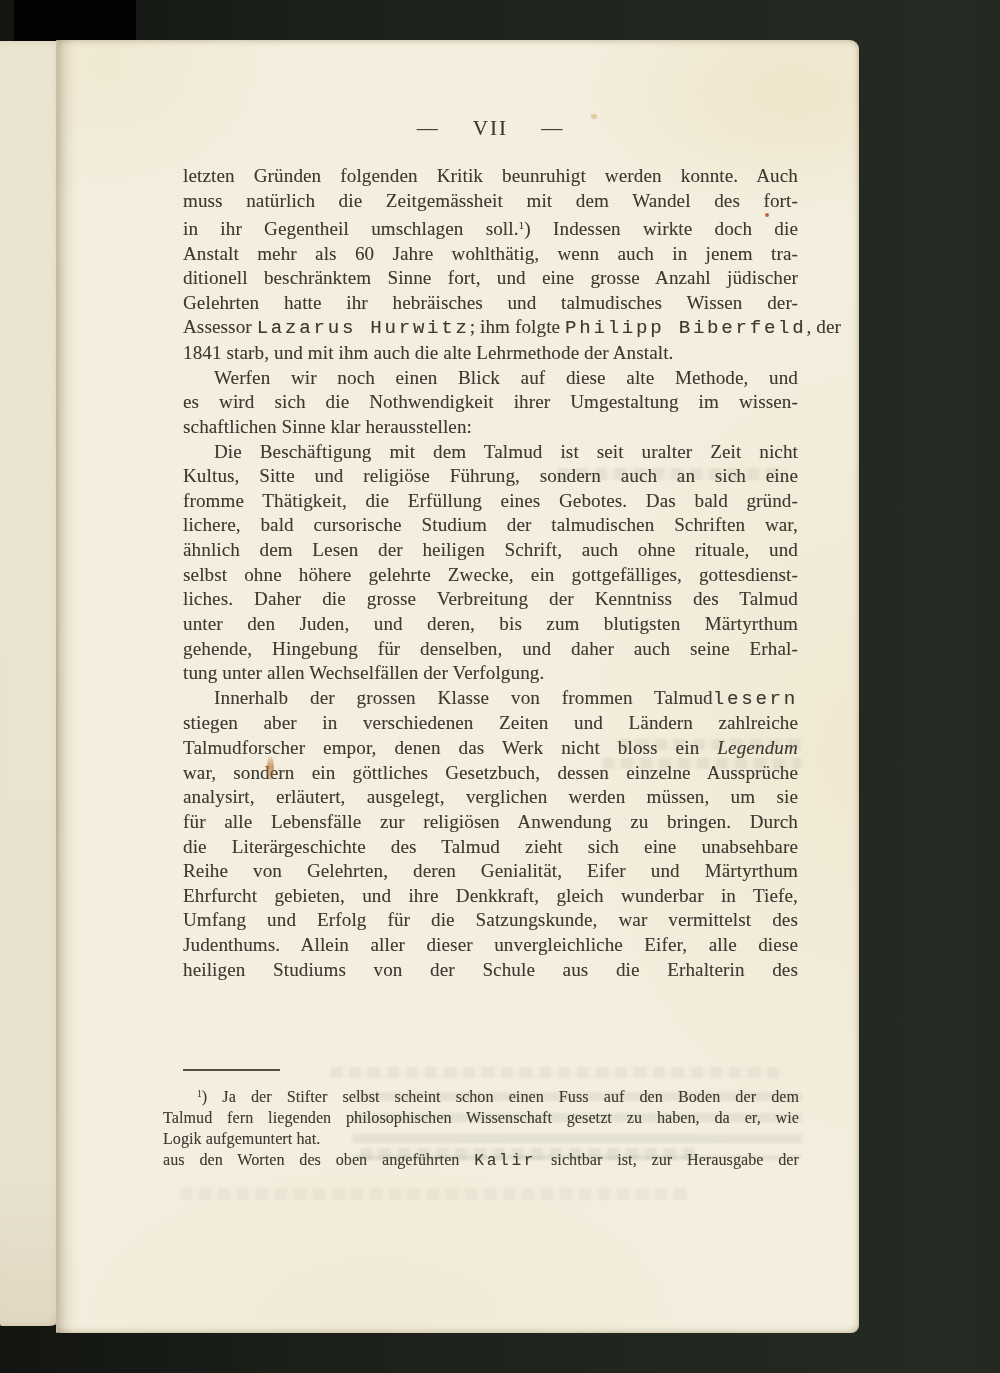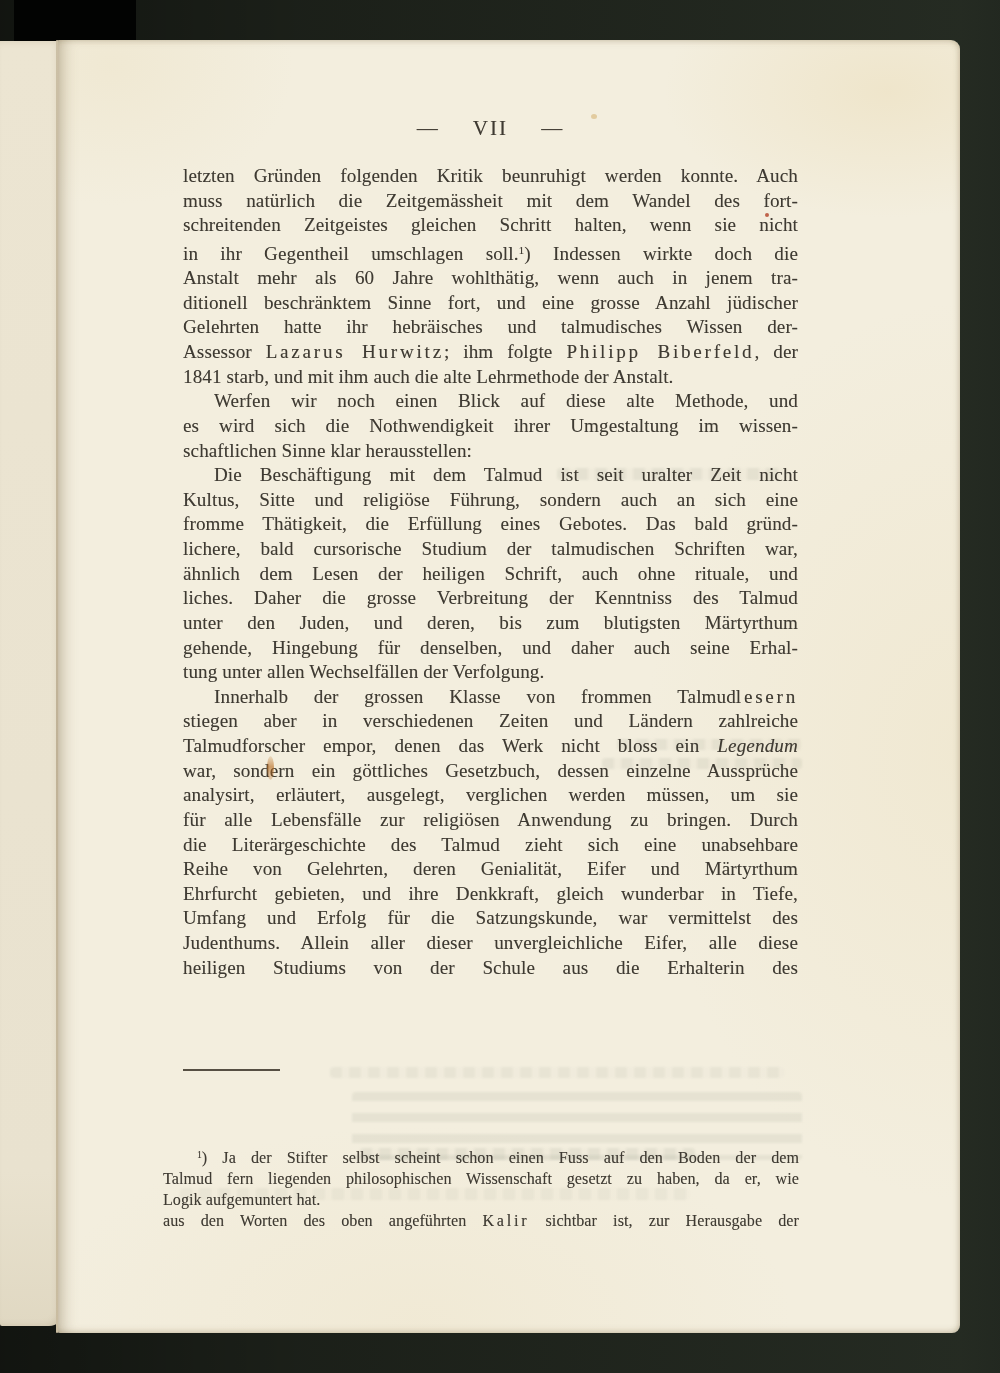--- a/index.html
+++ b/index.html
@@ -25,21 +25,21 @@
   .black-patch{
     position:absolute;left:14px;top:0;width:122px;height:42px;background:#020302;
   }
   .under-page{
     position:absolute;left:0;top:41px;width:63px;height:1285px;
     background:linear-gradient(180deg,#ece5d2 0%,#e9e2cf 88%,#e0d8c2 100%);
     border-radius:0 0 14px 2px;
     box-shadow:inset -5px 0 7px rgba(140,120,88,.22);
   }
   .page{
-    position:absolute;left:57px;top:40px;width:903px;height:1293px;
+    position:absolute;left:57px;top:40px;width:802px;height:1293px;
     background:
       radial-gradient(ellipse 320px 180px at 92% 4%, rgba(232,215,172,.38), transparent 70%),
       radial-gradient(ellipse 420px 600px at 100% 55%, rgba(233,219,182,.30), transparent 75%),
       radial-gradient(ellipse 500px 260px at 40% 99%, rgba(234,222,190,.28), transparent 75%),
       radial-gradient(ellipse 260px 200px at 6% 2%, rgba(230,216,178,.25), transparent 70%),
       var(--paper);
     border-radius:2px 9px 8px 3px;
     box-shadow:
       inset 13px 0 16px -9px rgba(110,90,55,.42),
       inset -3px 0 6px -2px rgba(150,135,100,.38),
@@ -59,29 +59,29 @@
   .main{
     position:absolute;left:126px;top:124px;width:615px;
     font-size:19px;line-height:24.62px;color:var(--ink);
     letter-spacing:.15px;
   }
   .fn-rule{
     position:absolute;left:126px;top:1029px;width:97px;height:2px;
     background:#564f43;
   }
   .fn{
-    position:absolute;left:106px;top:1104px;width:636px;
+    position:absolute;left:106px;top:1043px;width:636px;
     font-size:16px;line-height:21px;color:var(--ink);
     letter-spacing:.1px;
   }
   .tline{white-space:nowrap;text-align:justify;text-align-last:justify;}
   .tline.pend{text-align-last:left;}
   .main .indent{text-indent:31px;}
   .fn .indent{text-indent:34px;}
-  .seg-sp{letter-spacing:2.8px;}
+  .seg-sp{letter-spacing:2.8px;font-family:Liberation Mono, monospace;}
   .seg-it{font-style:italic;letter-spacing:.2px;}
   .seg-sup{font-size:.6em;vertical-align:.5em;letter-spacing:0;}
   .main,.fn,.header{text-shadow:.25px .25px 0 rgba(62,58,50,.35);}
 
   
   .stain-smudge{
     position:absolute;left:210px;top:716px;width:7px;height:24px;
     background:linear-gradient(180deg,rgba(196,122,42,.15),rgba(184,106,30,.62) 45%,rgba(184,106,30,.22));
     border-radius:50%;filter:blur(.7px);
   }
@@ -127,35 +127,35 @@
     <div class="ghost g3"></div>
     <div class="ghost g4"></div>
     <div class="ghost g5"></div>
     <div class="ghost g6"></div>
 
     <div class="header">— VII —</div>
 
     <div class="main" id="text-block">
         <div class="tline"><span>letzten Gründen folgenden Kritik beunruhigt werden konnte. Auch</span></div>
         <div class="tline"><span>muss natürlich die Zeitgemässheit mit dem Wandel des fort-</span></div>
-        <div class="tline"><span>schreitenden Zeitgeistes gleichen Schritt halten, wenn sie nicht</span></div>
         <div class="tline"><span>in ihr Gegentheil umschlagen soll.</span><span class="seg-sup">1</span><span>) Indessen wirkte doch die</span></div>
         <div class="tline"><span>Anstalt mehr als 60 Jahre wohlthätig, wenn auch in jenem tra-</span></div>
         <div class="tline"><span>ditionell beschränktem Sinne fort, und eine grosse Anzahl jüdischer</span></div>
         <div class="tline"><span>Gelehrten hatte ihr hebräisches und talmudisches Wissen der-</span></div>
         <div class="tline"><span>Assessor </span><span class="seg-sp">Lazarus Hurwitz</span><span>; ihm folgte </span><span class="seg-sp">Philipp Biberfeld</span><span>, der</span></div>
         <div class="tline pend"><span>1841 starb, und mit ihm auch die alte Lehrmethode der Anstalt.</span></div>
         <div class="tline indent"><span>Werfen wir noch einen Blick auf diese alte Methode, und</span></div>
         <div class="tline"><span>es wird sich die Nothwendigkeit ihrer Umgestaltung im wissen-</span></div>
         <div class="tline pend"><span>schaftlichen Sinne klar herausstellen:</span></div>
         <div class="tline indent"><span>Die Beschäftigung mit dem Talmud ist seit uralter Zeit nicht</span></div>
         <div class="tline"><span>Kultus, Sitte und religiöse Führung, sondern auch an sich eine</span></div>
         <div class="tline"><span>fromme Thätigkeit, die Erfüllung eines Gebotes. Das bald gründ-</span></div>
         <div class="tline"><span>lichere, bald cursorische Studium der talmudischen Schriften war,</span></div>
         <div class="tline"><span>ähnlich dem Lesen der heiligen Schrift, auch ohne rituale, und</span></div>
+        <div class="tline"><span>selbst ohne höhere gelehrte Zwecke, ein gottgefälliges, gottesdienst-</span></div>
         <div class="tline"><span>liches. Daher die grosse Verbreitung der Kenntniss des Talmud</span></div>
         <div class="tline"><span>unter den Juden, und deren, bis zum blutigsten Märtyrthum</span></div>
         <div class="tline"><span>gehende, Hingebung für denselben, und daher auch seine Erhal-</span></div>
         <div class="tline pend"><span>tung unter allen Wechselfällen der Verfolgung.</span></div>
         <div class="tline indent"><span>Innerhalb der grossen Klasse von frommen Talmud</span><span class="seg-sp">lesern</span></div>
         <div class="tline"><span>stiegen aber in verschiedenen Zeiten und Ländern zahlreiche</span></div>
         <div class="tline"><span>Talmudforscher empor, denen das Werk nicht bloss ein </span><span class="seg-it">Legendum</span></div>
         <div class="tline"><span>war, sondern ein göttliches Gesetzbuch, dessen einzelne Aussprüche</span></div>
         <div class="tline"><span>analysirt, erläutert, ausgelegt, verglichen werden müssen, um sie</span></div>
         <div class="tline"><span>für alle Lebensfälle zur religiösen Anwendung zu bringen. Durch</span></div>

